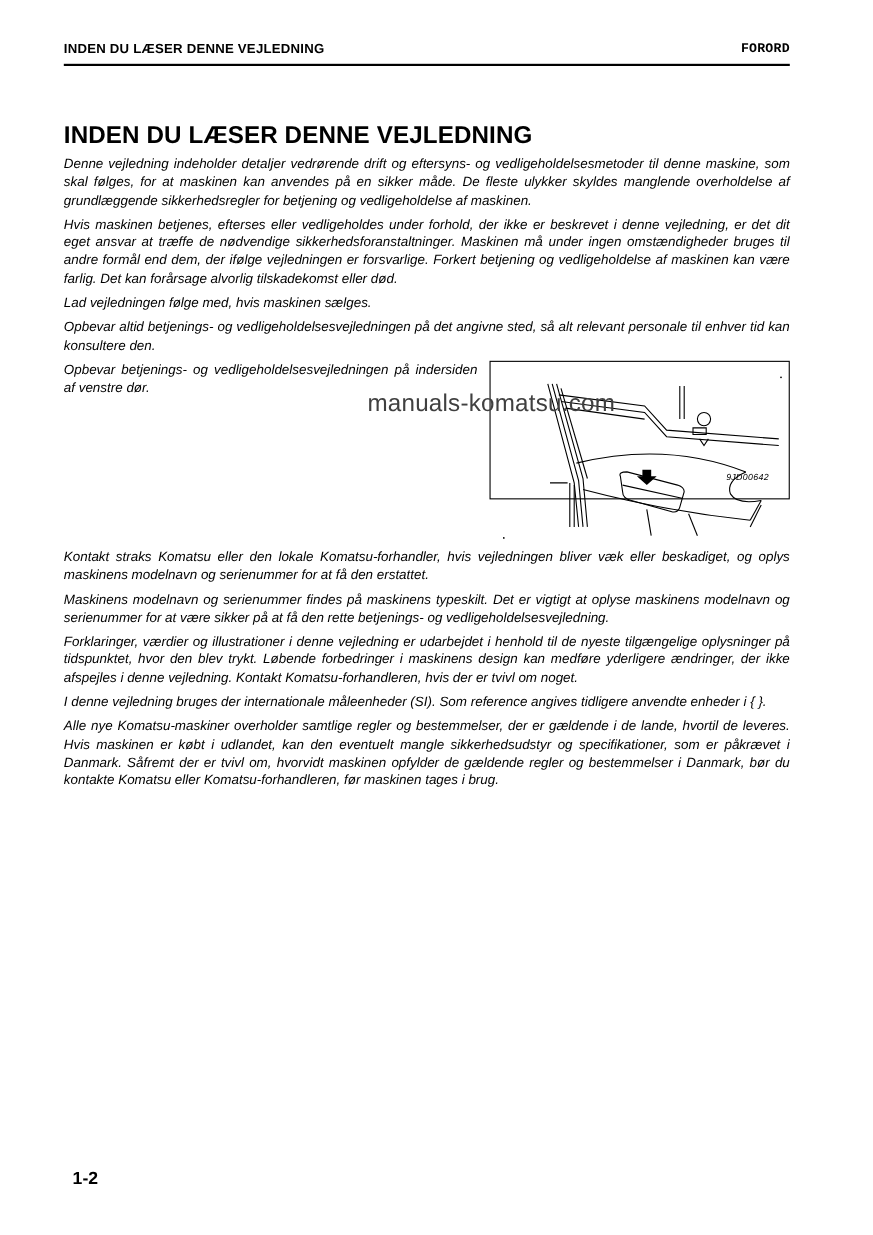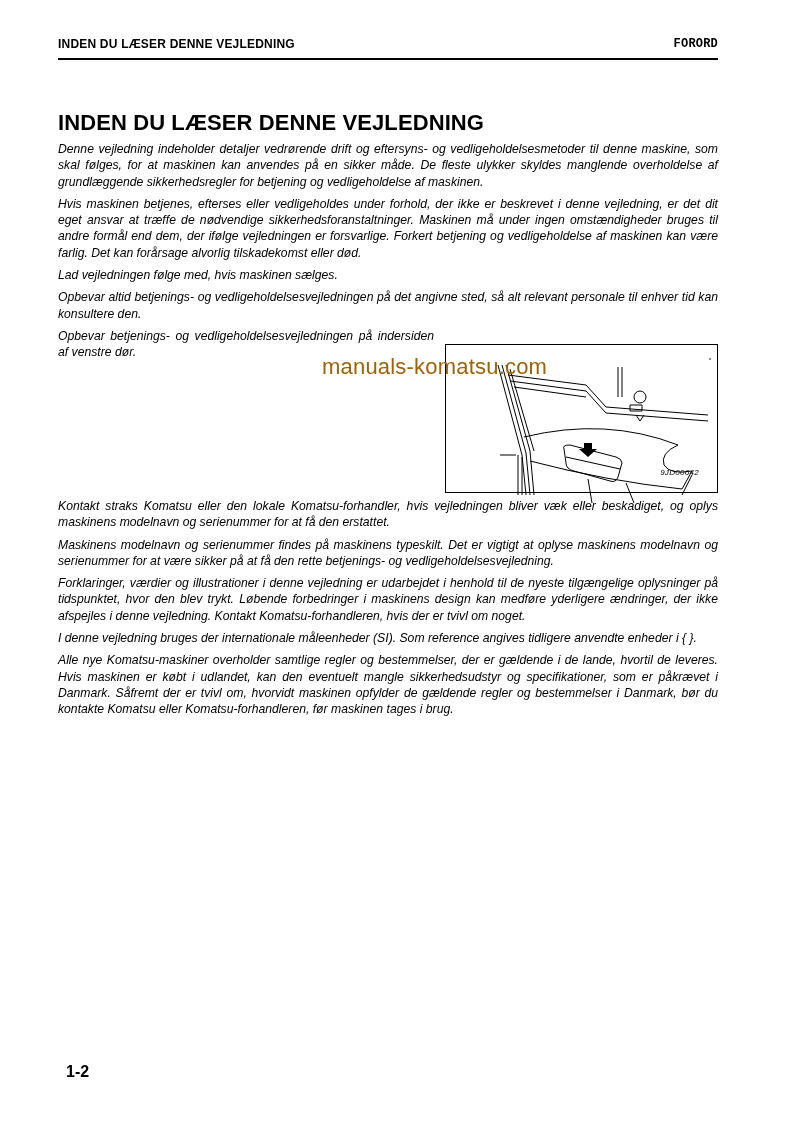--- a/index.html
+++ b/index.html
@@ -6,24 +6,24 @@
     body { width:794px; height:1123px; position:relative; overflow:hidden; font-family:"Liberation Sans", sans-serif; color:#000; }
     .header { position:absolute; left:58px; top:37px; width:660px; height:16px; font-weight:bold; font-size:12px; letter-spacing:0.2px; }
     .header .left { position:absolute; left:0; top:0; }
     .header .right { position:absolute; right:0; top:0;font-family:Liberation Mono, monospace; }
     .rule { position:absolute; left:58px; top:58px; width:660px; height:2px; background:#000; }
     .title { position:absolute; left:58px; top:110px; font-size:22px; font-weight:bold; letter-spacing:0.1px; }
     .body { position:absolute; left:58px; top:141px; width:660px; font-size:12.2px; line-height:16.3px;font-style:italic; }
     .body p { margin:0 0 6px 0; text-align:justify; }
     .fig-row { position:relative; height:170px; }
     .fig-text { position:absolute; left:0; top:0; width:376px; text-align:justify; }
-    .figure { position:absolute; left:387px; top:16px; width:273px; height:149px; border:1px solid #000; box-sizing:border-box; background:#fff; }
+    .figure { position:absolute; left:387px; top:0; width:273px; height:126px; border:1px solid #000; box-sizing:border-box; background:#fff; }
     .figure svg { position:absolute; left:0; top:0; }
     .fig-code { position:absolute; right:18px; bottom:11px; font-size:8px; letter-spacing:0.3px; }
-    .watermark { position:absolute; left:322px; top:354px; font-size:22px; color:#a16207; letter-spacing:0.2px; }
+    .watermark { position:absolute; left:334px; top:354px; font-size:22px; color:#404040; letter-spacing:0.2px; }
     .page-no { position:absolute; left:66px; top:1063px; font-weight:bold; font-size:16px; }
   </style>
 </head>
 <body>
 
 <div class="header">
   <span class="left">INDEN DU LÆSER DENNE VEJLEDNING</span>
   <span class="right">FORORD</span>
 </div>
 <div class="rule"></div>

